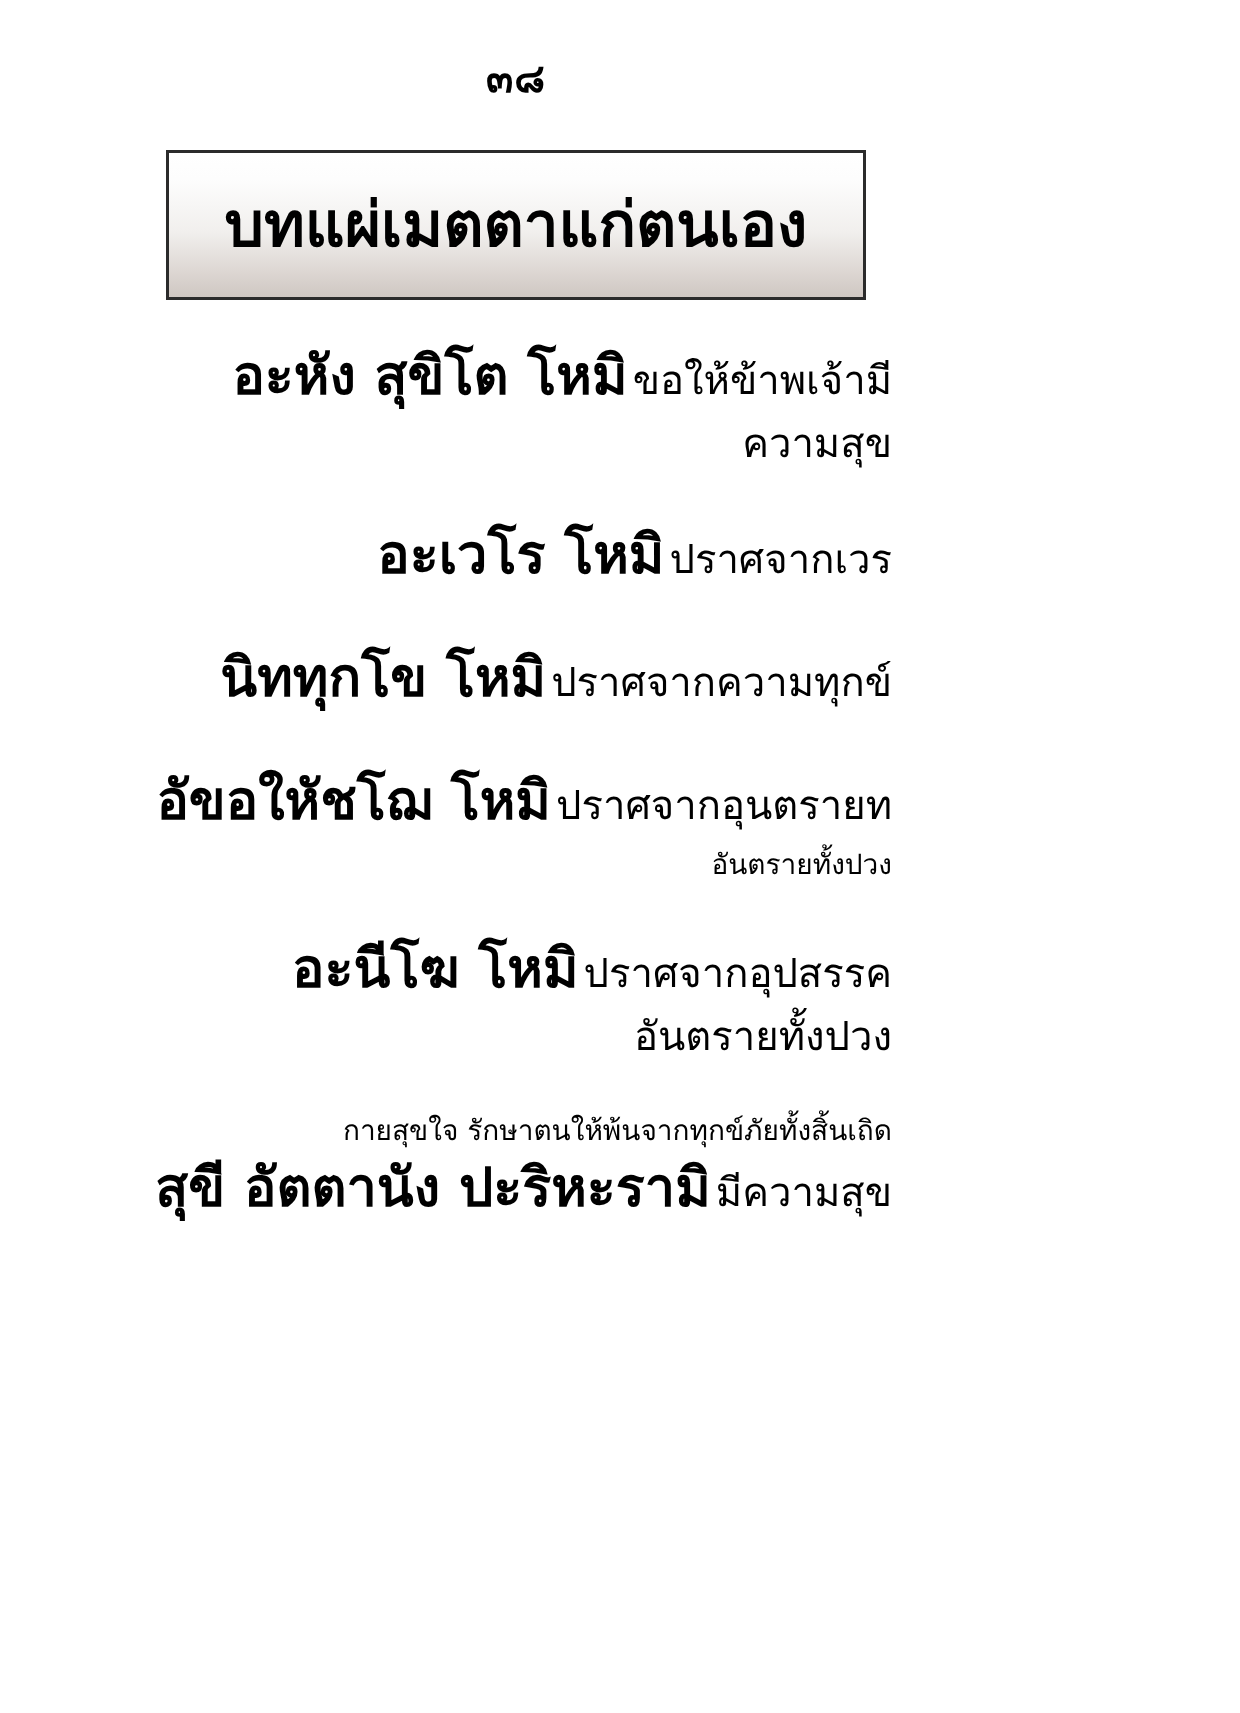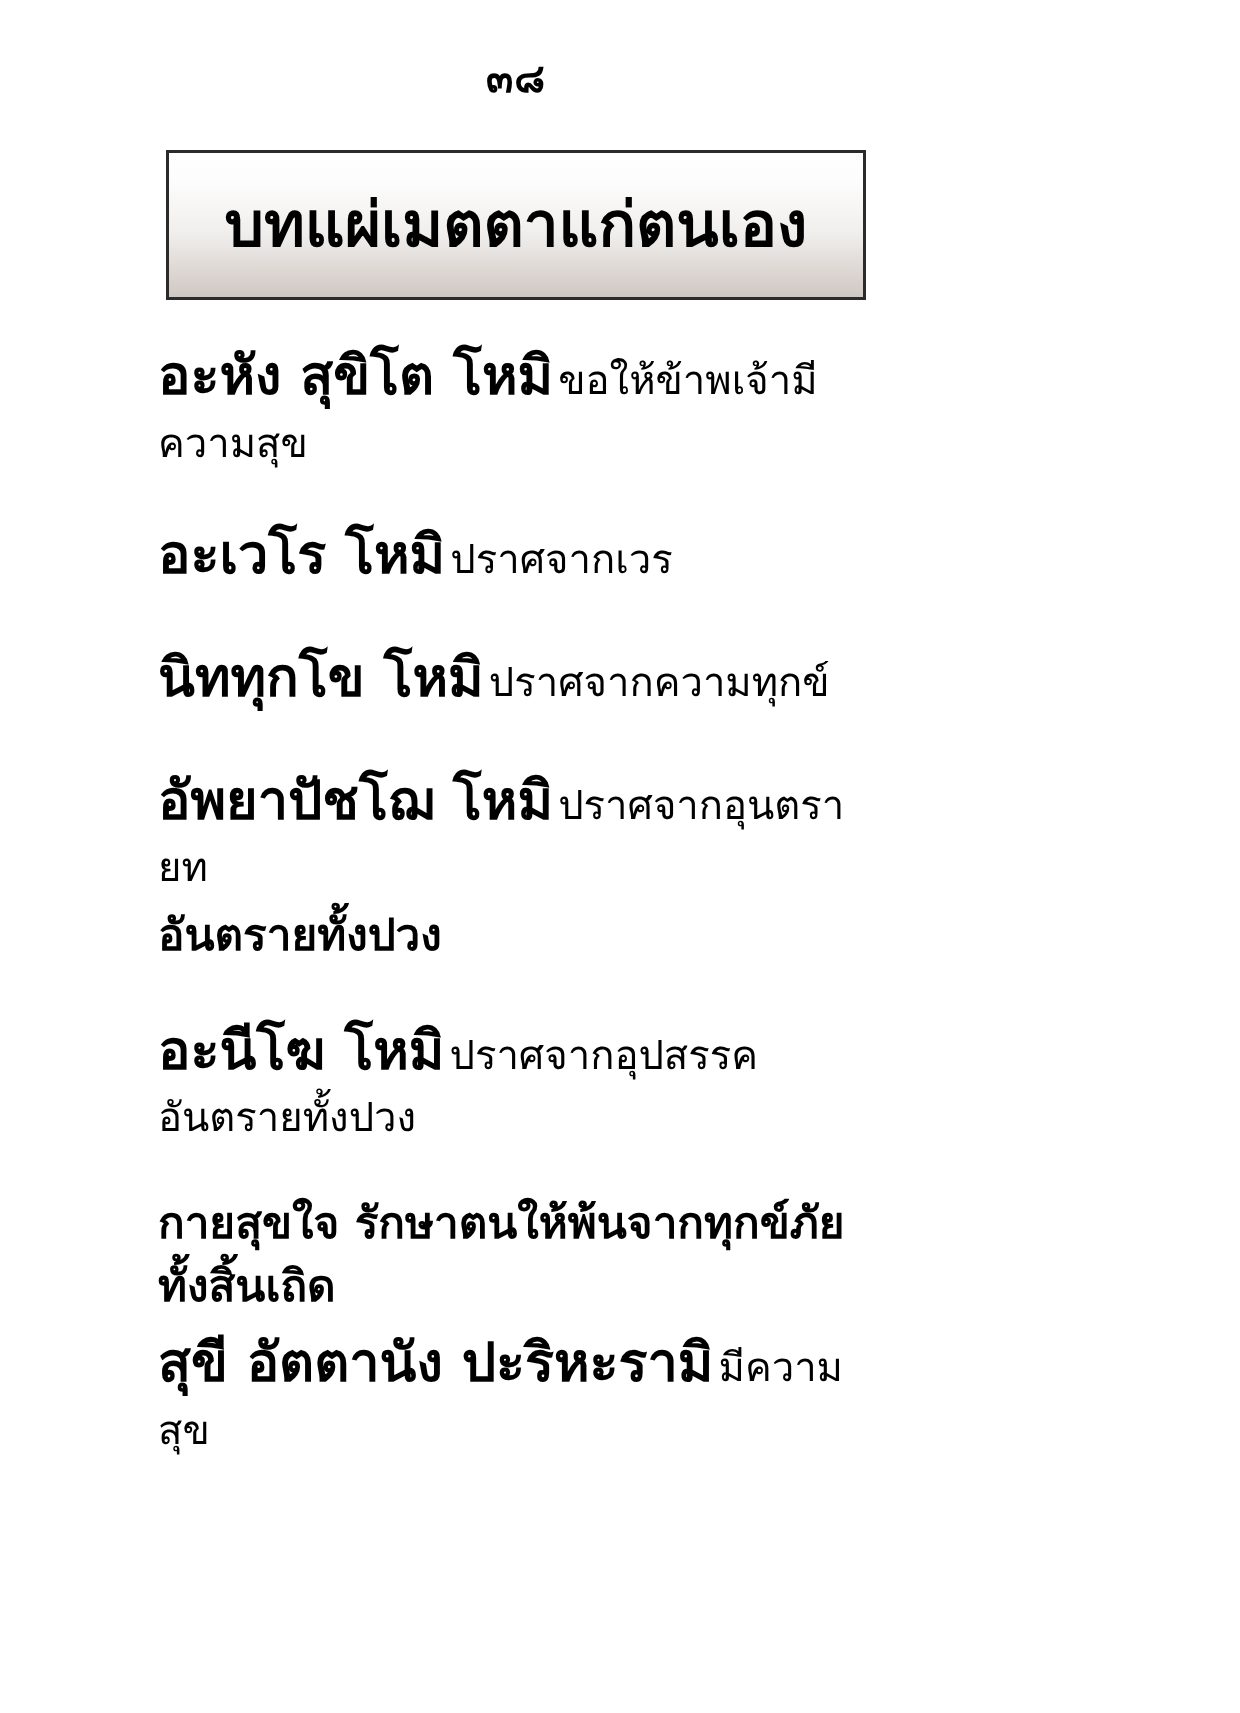--- a/index.html
+++ b/index.html
@@ -50,36 +50,37 @@
   }
   .verses {
     margin: 38px 0 0 0;
     padding: 0 140px 0 150px;
     box-sizing: border-box;
   }
   .verse {
     margin-bottom: 46px;
   }
   .verse p {
-    margin: 8px;
+    margin: 0;
     line-height: 1.42;
+    text-align: right;
   }
   .pali {
     font-size: 54px;
     font-weight: 700;
     letter-spacing: 0px;
   }
   .thai {
     font-size: 40px;
     font-weight: 400;
     letter-spacing: 0px;
   }
   .cont {
-    font-size: 44px;
-    font-weight: 700;
+    font-size: 28px;
+    font-weight: 400;
     display: block;
     margin-top: 6px;
   }
 </style>
 </head>
 <body>
 
 <div class="page">
 
   <div class="page-number">๓๘</div>
@@ -106,21 +107,21 @@
 
     <div class="verse">
       <p>
         <span class="pali">นิททุกโข โหมิ</span>
         <span class="thai">ปราศจากความทุกข์</span>
       </p>
     </div>
 
     <div class="verse">
       <p>
-        <span class="pali">อัพยาปัชโฌ โหมิ</span>
+        <span class="pali">อัขอใหัชโฌ โหมิ</span>
         <span class="thai">ปราศจากอุนตรายท</span>
       </p>
       <p>
         <span class="cont">อันตรายทั้งปวง</span>
       </p>
     </div>
 
     <div class="verse">
       <p>
         <span class="pali">อะนีโฆ โหมิ</span>

